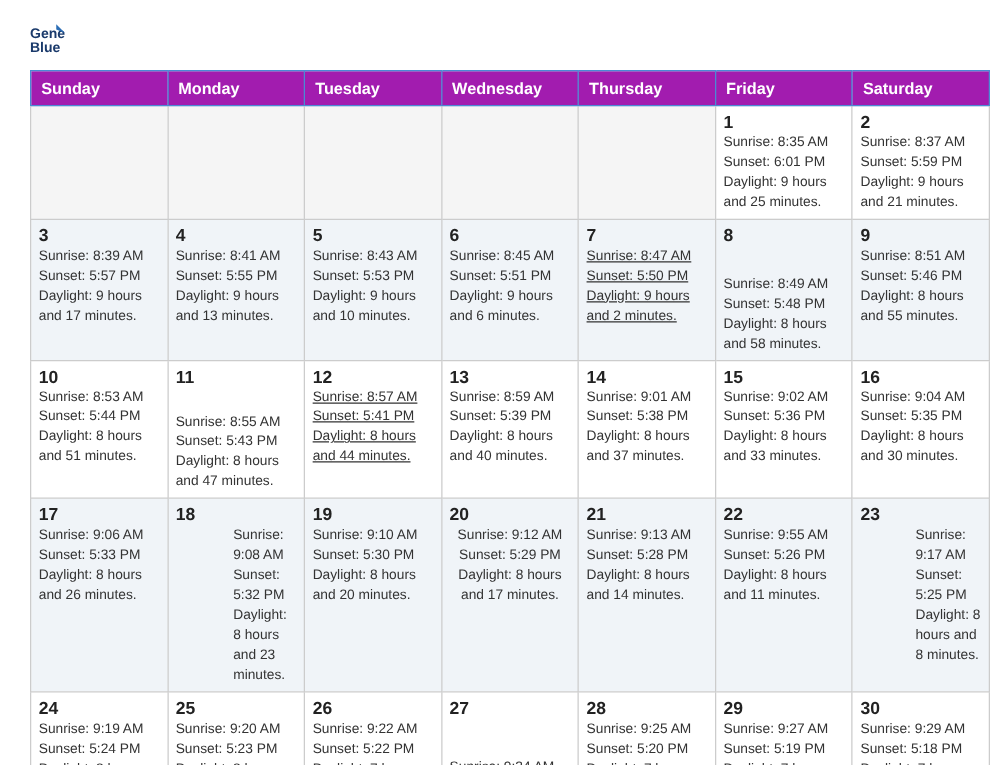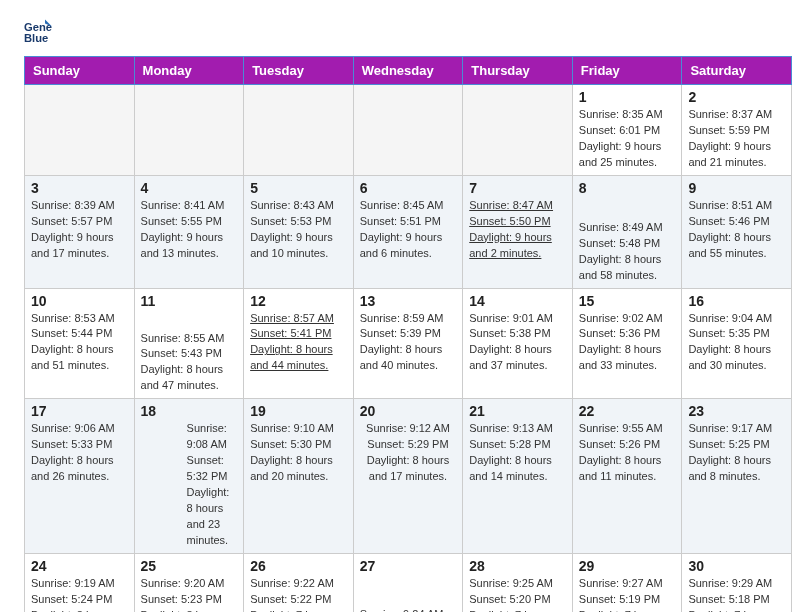--- a/index.html
+++ b/index.html
@@ -193,21 +193,21 @@
 Daylight: 8 hours and 14 minutes.</div>
           </td>
           <td>
             <div class="day-num">22</div>
             <div class="day-info" style="white-space: pre-line;">Sunrise: 9:55 AM
 Sunset: 5:26 PM
 Daylight: 8 hours and 11 minutes.</div>
           </td>
           <td>
             <div class="day-num">23</div>
-            <div class="day-info" style="white-space: pre-line;">Sunrise: 9:17 AM
+            <div class="day-info" style="white-space: pre-line; margin-left: 44px;">Sunrise: 9:17 AM
 Sunset: 5:25 PM
 Daylight: 8 hours and 8 minutes.</div>
           </td>
         </tr>
         <tr>
           <td>
             <div class="day-num">24</div>
             <div class="day-info" style="white-space: pre-line;">Sunrise: 9:19 AM
 Sunset: 5:24 PM
 Daylight: 8 hours and 5 minutes.</div>

